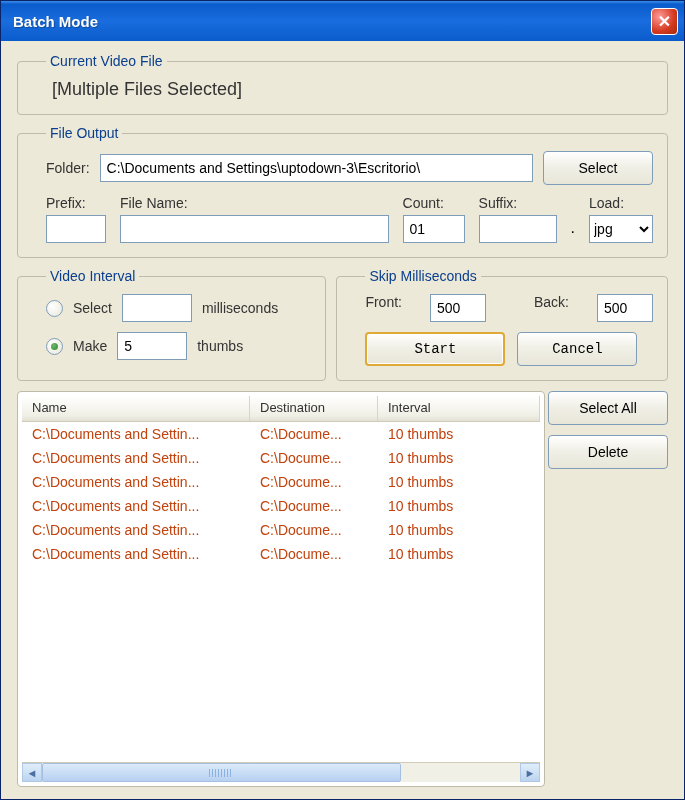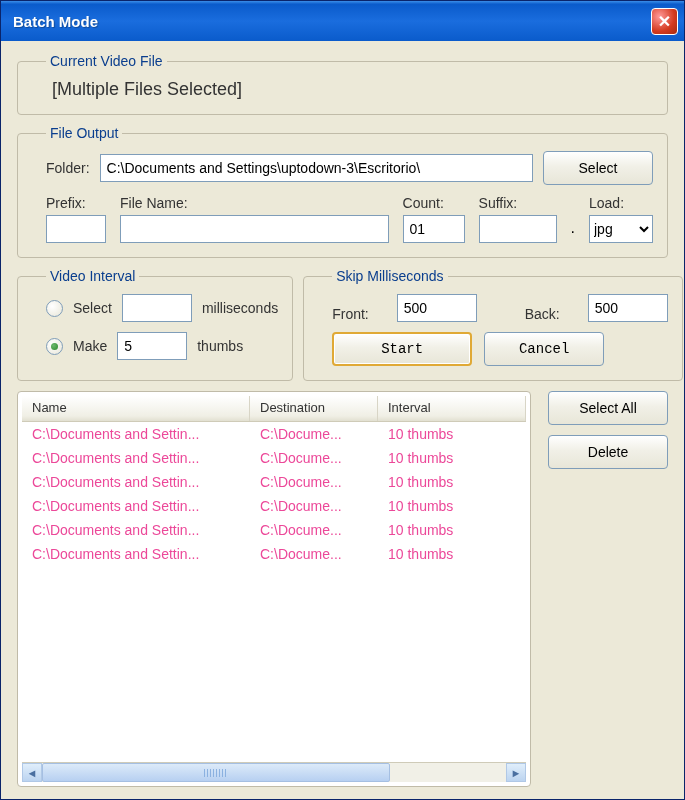--- a/index.html
+++ b/index.html
@@ -121,26 +121,26 @@
     background: radial-gradient(circle at 35% 35%, #fff, #e8e6d8);
     display: flex; align-items: center; justify-content: center;
   }
   .radio.checked::after {
     content: "";
     width: 7px; height: 7px;
     border-radius: 50%;
     background: radial-gradient(circle at 35% 35%, #6db86d, #2d8a2d);
   }
   .vi-input { width: 70px; }
-  .skip-row { display: flex; align-items: flex-end; gap: 28px; }
-  .skip-row input { width: 80px; }
+  .skip-row { display: flex; align-items: flex-start; gap: 28px; }
+  .skip-row input { width: 56px; }
   .action-row { display: flex; gap: 12px; margin-top: 10px; justify-content: flex-start; font-family: Liberation Mono, monospace; }
   .list-area {
     display: flex;
-    gap: 17px;
+    gap: 3px;
     flex: 1;
     min-height: 0;
   }
   .listview-wrap {
     flex: 1;
     border: 1px solid #c0bba8;
     border-radius: 4px;
     background: #fff;
     padding: 4px;
     display: flex;
@@ -163,21 +163,21 @@
   .lv-head .col {
     border-right: 1px solid #d8d5c6;
     padding: 4px 10px;
     font-size: 13px;
     color: #333;
   }
   .col-name { width: 228px; }
   .col-dest { width: 128px; }
   .col-intv { flex: 1; }
   .lv-body { flex: 1; overflow: hidden; }
-  .lv-row { display: flex; height: 24px; align-items: center; font-size: 14px; color: #ec4899; }
+  .lv-row { display: flex; height: 24px; align-items: center; font-size: 14px; color: #c2410c; }
   .lv-row .cell { padding: 0 10px; white-space: nowrap; overflow: hidden; text-overflow: clip; }
   .scrollbar {
     height: 20px;
     background: #f1f0e7;
     border-top: 1px solid #cfcbb8;
     display: flex;
     align-items: stretch;
   }
   .sb-arrow {
     width: 20px;

